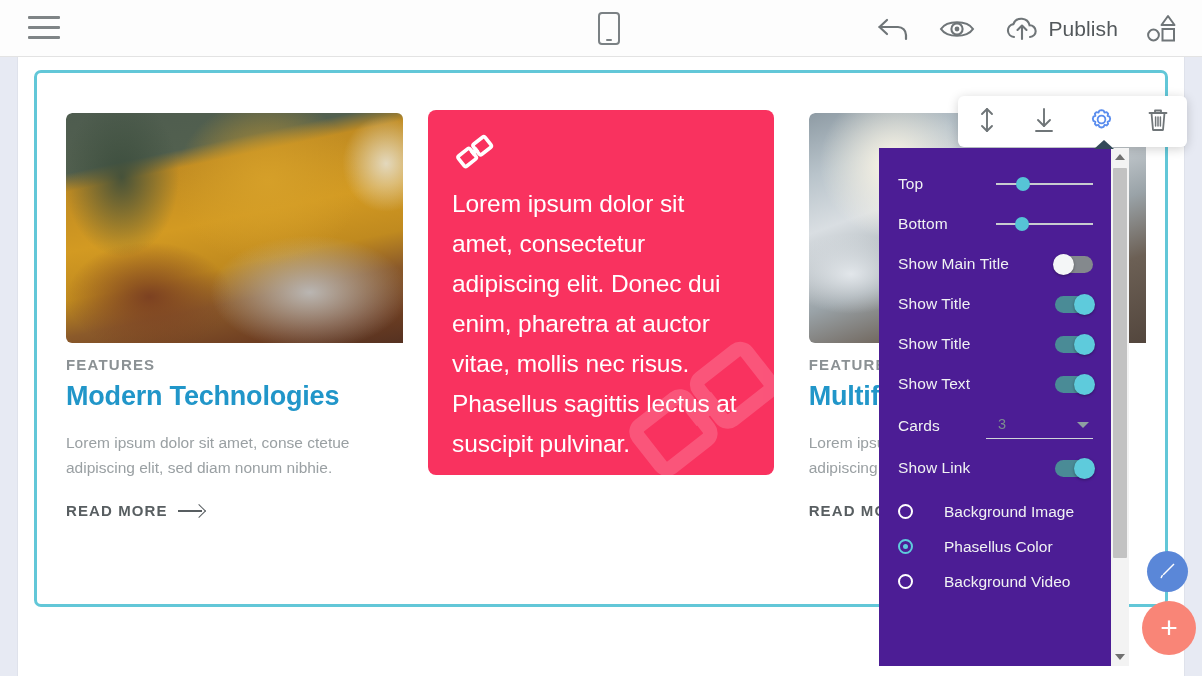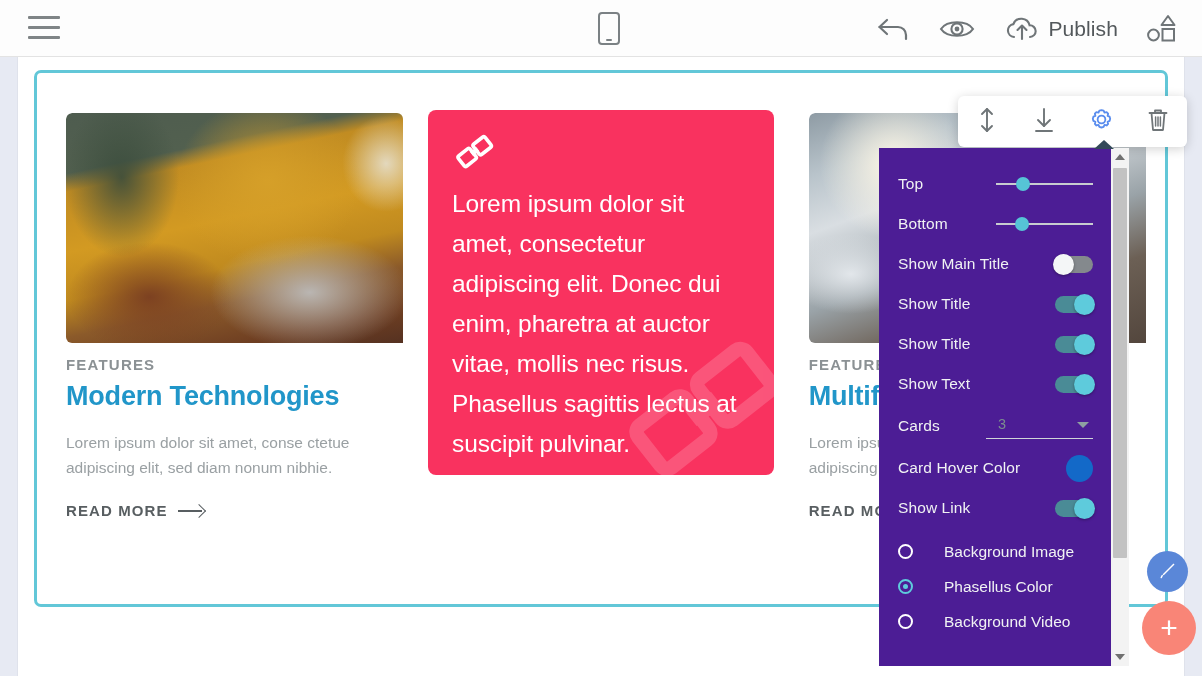--- a/index.html
+++ b/index.html
@@ -456,24 +456,20 @@
 
       <div class="prow" style="height:44px">
         <span class="lbl">Cards</span>
         <span class="select">
           <span class="val">3</span>
           <span class="chev"></span>
         </span>
       </div>
 
 
-      <div class="prow">
-        <span class="lbl">Card Hover Color</span>
-        <span class="swatch" style="background:#1369c8"></span>
-      </div>
 
       <div class="prow">
         <span class="lbl">Show Link</span>
         <span class="toggle on">
           <span class="dot"></span>
         </span>
       </div>
 
       <div class="radio-row" style="margin-top:6px">
         <span class="radio"></span>

